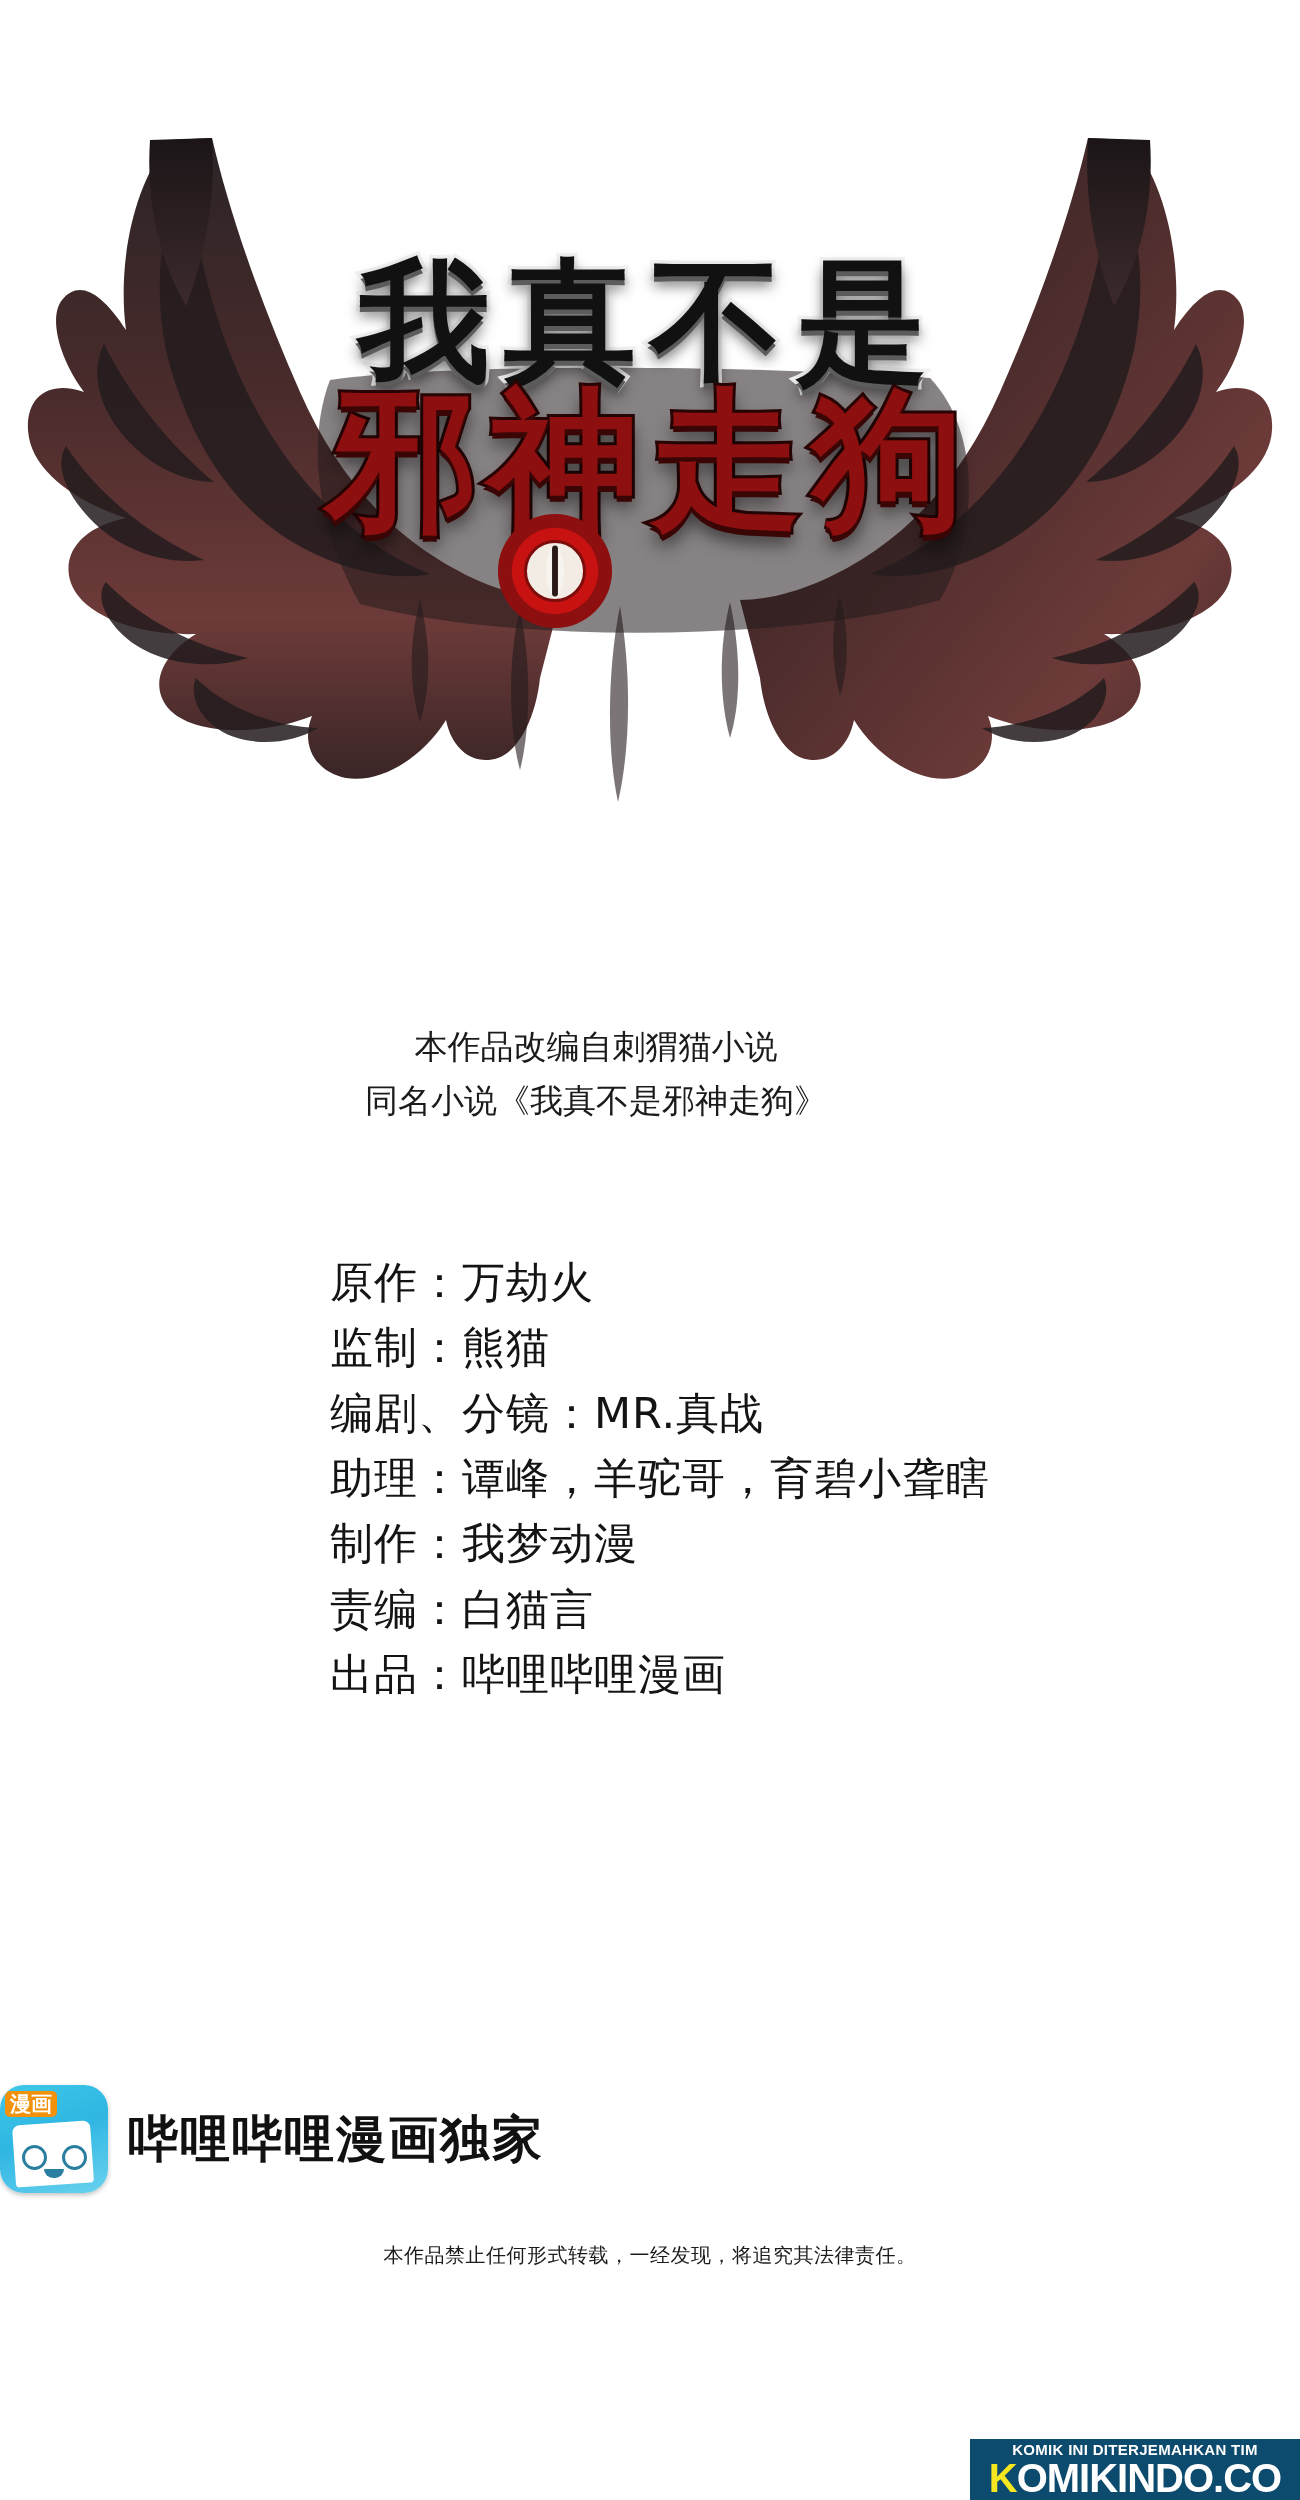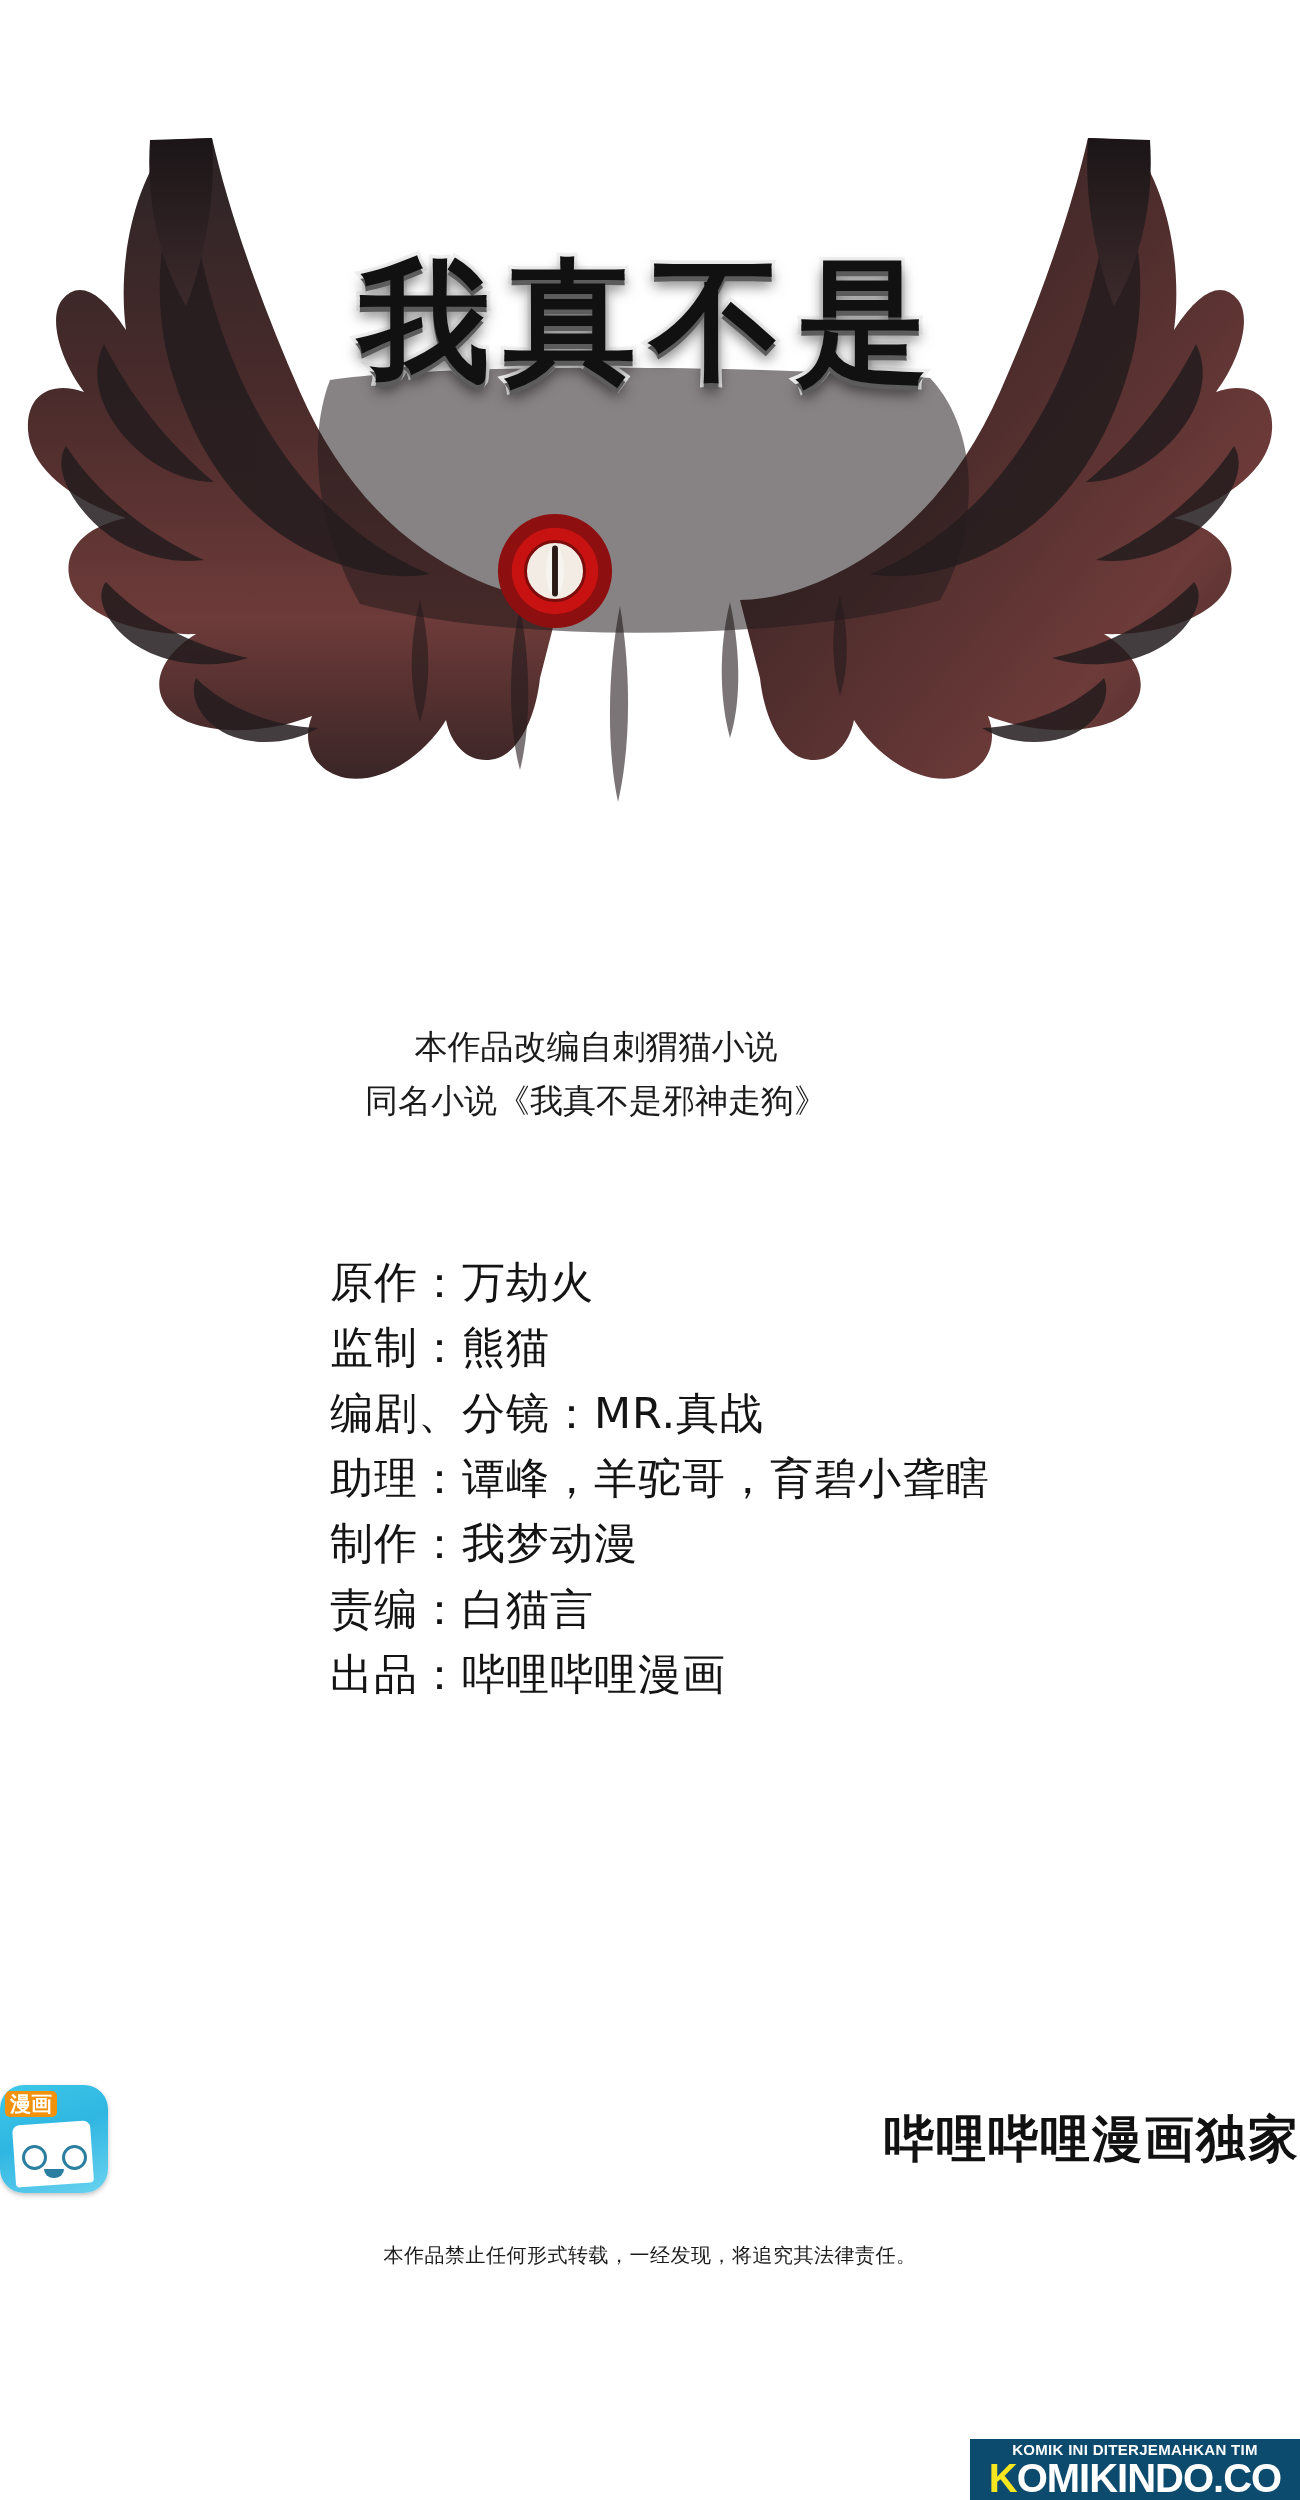--- a/index.html
+++ b/index.html
@@ -111,22 +111,22 @@
   }
 
   
   .publisher {
     position: absolute;
     left: 0;
     top: 2085px;
     width: 1300px;
     display: flex;
     align-items: center;
-    justify-content: space-between;
-    gap: 42px;
+    justify-content: flex-start;
+    gap: 20px;
   }
   .app-badge {
     width: 108px;
     height: 108px;
     border-radius: 24px;
     background: linear-gradient(160deg, #3ec8e8 0%, #2fb6e2 45%, #6ad2ef 100%);
     position: relative;
     box-shadow: 0 2px 5px rgba(0,0,0,0.25);
     overflow: hidden;
     flex: none;
@@ -313,20 +313,21 @@
       <path d="M420 470 C432 520 430 560 420 592 C410 560 408 516 420 470 Z"></path>
       <path d="M520 478 C532 540 530 600 520 640 C508 596 508 528 520 478 Z"></path>
       <path d="M620 476 C632 548 630 620 618 672 C606 616 608 536 620 476 Z"></path>
       <path d="M730 472 C742 528 740 576 730 608 C720 572 718 520 730 472 Z"></path>
       <path d="M840 466 C850 506 848 540 840 566 C832 536 830 498 840 466 Z"></path>
     </g>
   </svg>
 
   <div class="title-stack">
     <span class="title-line1">我真不是</span>
+    <span class="title-line2">邪神走狗</span>
   </div>
 
   <svg class="seal" viewBox="0 0 120 120">
     <circle cx="60" cy="60" r="58" fill="#8d0f0f"></circle>
     <circle cx="60" cy="60" r="44" fill="#c81212"></circle>
     <circle cx="60" cy="60" r="30" fill="#f2ece4"></circle>
     <ellipse cx="60" cy="60" rx="9" ry="26" fill="#f7f4ef"></ellipse>
     <rect x="57" y="34" width="6" height="52" rx="3" fill="#2a1a16"></rect>
     <circle cx="60" cy="60" r="30" fill="none" stroke="#7d0c0c" stroke-width="3"></circle>
   </svg>

